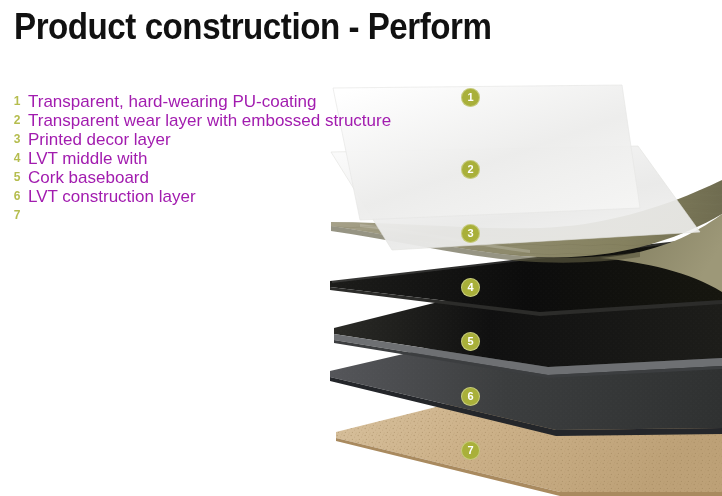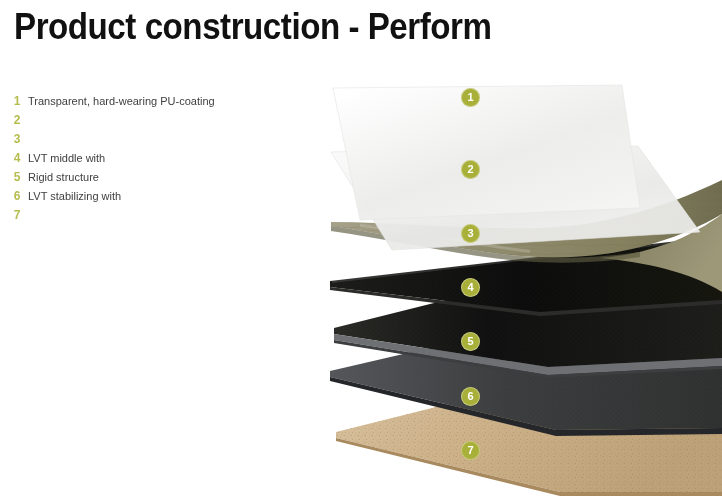--- a/index.html
+++ b/index.html
@@ -23,21 +23,21 @@
   #legend{position:absolute;left:6px;top:92px;width:330px;}
   .legend-row{
     display:flex;align-items:flex-start;
     height:19px;line-height:19px;
   }
   .legend-num{
     width:22px;flex:0 0 22px;text-align:center;
     color:#b5bd4e;font-weight:bold;font-size:12px;
   }
   .legend-label{
-    color:#404040;font-size:11px;white-space:nowrap;
+    color:#a21caf;font-size:17px;white-space:nowrap;
   }
 
   
   #diagram{
     position:absolute;left:0;top:0;width:722px;height:496px;
     pointer-events:none;
   }
   #diagram svg{display:block;}
 
   
@@ -186,35 +186,37 @@
   </svg>
 </div>
 
 <div id="legend">
   <div class="legend-row">
     <span class="legend-num">1</span>
     <span class="legend-label">Transparent, hard-wearing PU-coating</span>
   </div>
   <div class="legend-row">
     <span class="legend-num">2</span>
+    <span class="legend-label">Transparent wear layer with embossed structure</span>
   </div>
   <div class="legend-row">
     <span class="legend-num">3</span>
+    <span class="legend-label">Printed decor layer</span>
   </div>
   <div class="legend-row">
     <span class="legend-num">4</span>
     <span class="legend-label">LVT middle with</span>
   </div>
   <div class="legend-row">
     <span class="legend-num">5</span>
-    <span class="legend-label">Rigid structure</span>
+    <span class="legend-label">Cork baseboard</span>
   </div>
   <div class="legend-row">
     <span class="legend-num">6</span>
-    <span class="legend-label">LVT stabilizing with</span>
+    <span class="legend-label">LVT construction layer</span>
   </div>
   <div class="legend-row">
     <span class="legend-num">7</span>
   </div>
 </div>
 
 <div class="badge" id="badge-1" style="left: 461px; top: 88px;">1</div>
 <div class="badge" id="badge-2" style="left: 461px; top: 160px;">2</div>
 <div class="badge" id="badge-3" style="left: 461px; top: 224px;">3</div>
 <div class="badge" id="badge-4" style="left: 461px; top: 278px;">4</div>

